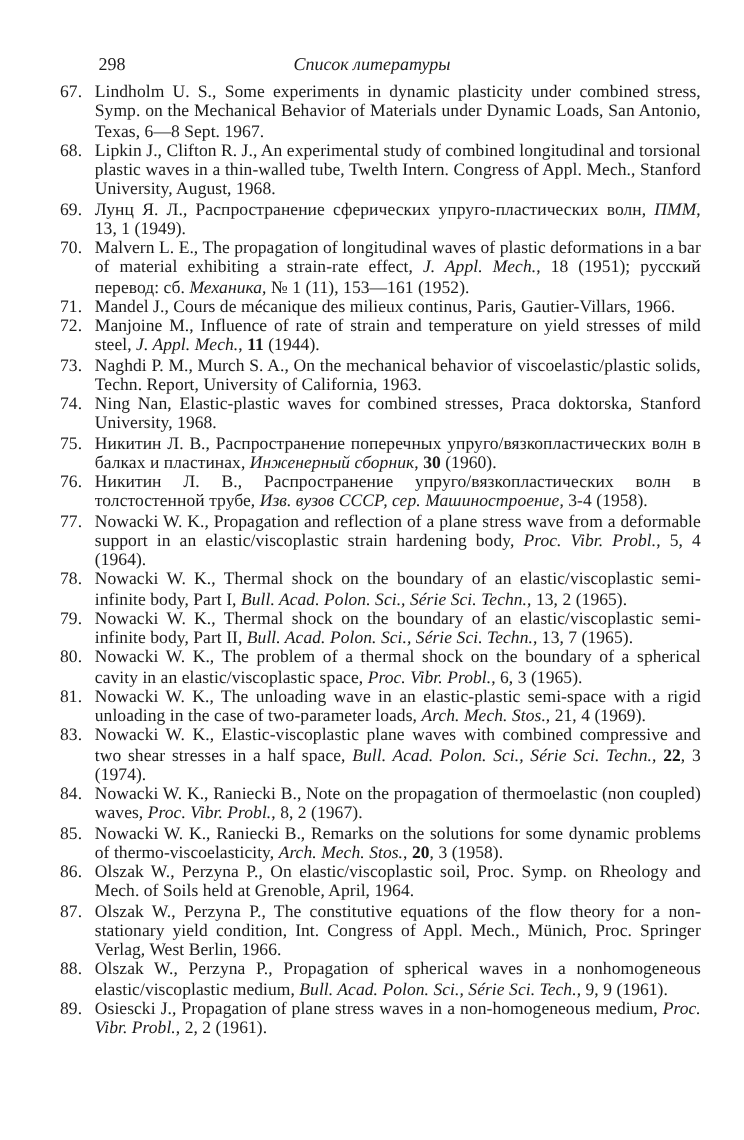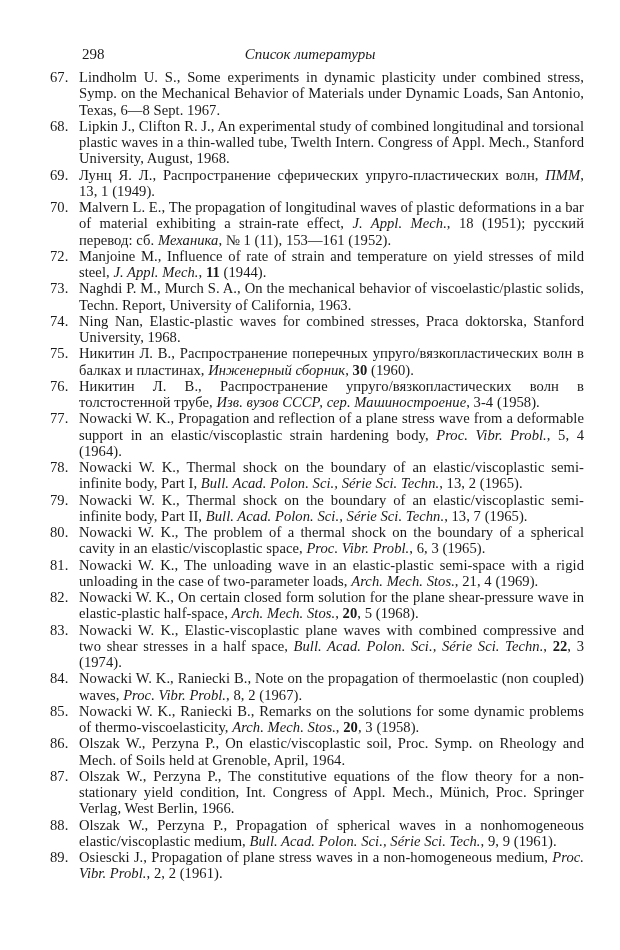--- a/index.html
+++ b/index.html
@@ -22,31 +22,31 @@
 <div class="header">
   <span class="page-number">298</span>
   <span class="running-title">Список литературы</span>
 </div>
 
 <div class="refs" id="refs">
     <div class="ref"><span class="ref-num">67.</span><span><span>Lindholm U. S., Some experiments in dynamic plasticity under combined stress, Symp. on the Mechanical Behavior of Materials under Dynamic Loads, San Antonio, Texas, 6—8 Sept. 1967.</span></span></div>
     <div class="ref"><span class="ref-num">68.</span><span><span>Lipkin J., Clifton R. J., An experimental study of combined longitudinal and torsional plastic waves in a thin-walled tube, Twelth Intern. Congress of Appl. Mech., Stanford University, August, 1968.</span></span></div>
     <div class="ref"><span class="ref-num">69.</span><span><span>Лунц Я. Л., Распространение сферических упруго-пластических волн, </span><span class="it">ПММ</span><span>, 13, 1 (1949).</span></span></div>
     <div class="ref"><span class="ref-num">70.</span><span><span>Malvern L. E., The propagation of longitudinal waves of plastic deformations in a bar of material exhibiting a strain-rate effect, </span><span class="it">J. Appl. Mech.</span><span>, 18 (1951); русский перевод: сб. </span><span class="it">Механика</span><span>, № 1 (11), 153—161 (1952).</span></span></div>
+    <div class="ref"><span class="ref-num">71.</span><span><span>Mandel J., Cours de mécanique des milieux continus, Paris, Gautier-Villars, 1966.</span></span></div>
     <div class="ref"><span class="ref-num">72.</span><span><span>Manjoine M., Influence of rate of strain and temperature on yield stresses of mild steel, </span><span class="it">J. Appl. Mech.</span><span>, </span><span class="bd">11</span><span> (1944).</span></span></div>
     <div class="ref"><span class="ref-num">73.</span><span><span>Naghdi P. M., Murch S. A., On the mechanical behavior of viscoelastic/plastic solids, Techn. Report, University of California, 1963.</span></span></div>
     <div class="ref"><span class="ref-num">74.</span><span><span>Ning Nan, Elastic-plastic waves for combined stresses, Praca doktorska, Stanford University, 1968.</span></span></div>
     <div class="ref"><span class="ref-num">75.</span><span><span>Никитин Л. В., Распространение поперечных упруго/вязкопластических волн в балках и пластинах, </span><span class="it">Инженерный сборник</span><span>, </span><span class="bd">30</span><span> (1960).</span></span></div>
     <div class="ref"><span class="ref-num">76.</span><span><span>Никитин Л. В., Распространение упруго/вязкопластических волн в толстостенной трубе, </span><span class="it">Изв. вузов СССР, сер. Машиностроение</span><span>, 3-4 (1958).</span></span></div>
     <div class="ref"><span class="ref-num">77.</span><span><span>Nowacki W. K., Propagation and reflection of a plane stress wave from a deformable support in an elastic/viscoplastic strain hardening body, </span><span class="it">Proc. Vibr. Probl.</span><span>, 5, 4 (1964).</span></span></div>
     <div class="ref"><span class="ref-num">78.</span><span><span>Nowacki W. K., Thermal shock on the boundary of an elastic/viscoplastic semi-infinite body, Part I, </span><span class="it">Bull. Acad. Polon. Sci., Série Sci. Techn.</span><span>, 13, 2 (1965).</span></span></div>
     <div class="ref"><span class="ref-num">79.</span><span><span>Nowacki W. K., Thermal shock on the boundary of an elastic/viscoplastic semi-infinite body, Part II, </span><span class="it">Bull. Acad. Polon. Sci., Série Sci. Techn.</span><span>, 13, 7 (1965).</span></span></div>
     <div class="ref"><span class="ref-num">80.</span><span><span>Nowacki W. K., The problem of a thermal shock on the boundary of a spherical cavity in an elastic/viscoplastic space, </span><span class="it">Proc. Vibr. Probl.</span><span>, 6, 3 (1965).</span></span></div>
     <div class="ref"><span class="ref-num">81.</span><span><span>Nowacki W. K., The unloading wave in an elastic-plastic semi-space with a rigid unloading in the case of two-parameter loads, </span><span class="it">Arch. Mech. Stos.</span><span>, 21, 4 (1969).</span></span></div>
-    <div class="ref"><span class="ref-num">82.</span><span><span>Nowacki W. K., On certain closed form solution for the plane shear-pressure wave in elastic-plastic half-space, </span><span class="it">Arch. Mech. Stos.</span><span>, </span><span class="bd">20</span><span>, 5 (1968).</span></span></div>
     <div class="ref"><span class="ref-num">83.</span><span><span>Nowacki W. K., Elastic-viscoplastic plane waves with combined compressive and two shear stresses in a half space, </span><span class="it">Bull. Acad. Polon. Sci., Série Sci. Techn.</span><span>, </span><span class="bd">22</span><span>, 3 (1974).</span></span></div>
     <div class="ref"><span class="ref-num">84.</span><span><span>Nowacki W. K., Raniecki B., Note on the propagation of thermoelastic (non coupled) waves, </span><span class="it">Proc. Vibr. Probl.</span><span>, 8, 2 (1967).</span></span></div>
     <div class="ref"><span class="ref-num">85.</span><span><span>Nowacki W. K., Raniecki B., Remarks on the solutions for some dynamic problems of thermo-viscoelasticity, </span><span class="it">Arch. Mech. Stos.</span><span>, </span><span class="bd">20</span><span>, 3 (1958).</span></span></div>
     <div class="ref"><span class="ref-num">86.</span><span><span>Olszak W., Perzyna P., On elastic/viscoplastic soil, Proc. Symp. on Rheology and Mech. of Soils held at Grenoble, April, 1964.</span></span></div>
     <div class="ref"><span class="ref-num">87.</span><span><span>Olszak W., Perzyna P., The constitutive equations of the flow theory for a non-stationary yield condition, Int. Congress of Appl. Mech., Münich, Proc. Springer Verlag, West Berlin, 1966.</span></span></div>
     <div class="ref"><span class="ref-num">88.</span><span><span>Olszak W., Perzyna P., Propagation of spherical waves in a nonhomogeneous elastic/viscoplastic medium, </span><span class="it">Bull. Acad. Polon. Sci., Série Sci. Tech.</span><span>, 9, 9 (1961).</span></span></div>
     <div class="ref"><span class="ref-num">89.</span><span><span>Osiescki J., Propagation of plane stress waves in a non-homogeneous medium, </span><span class="it">Proc. Vibr. Probl.</span><span>, 2, 2 (1961).</span></span></div>
   </div>
 
 </body></html>

